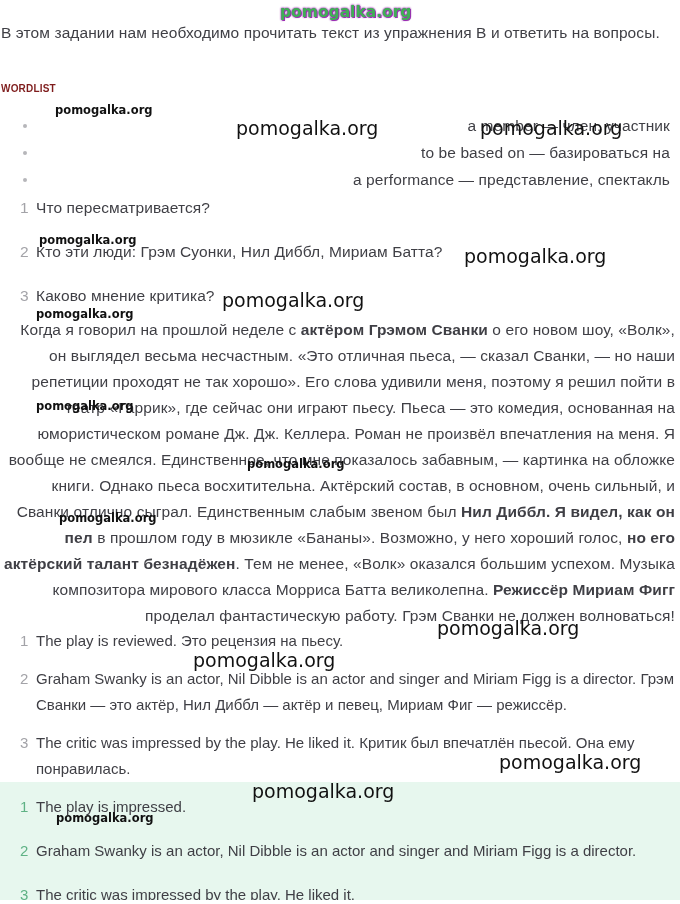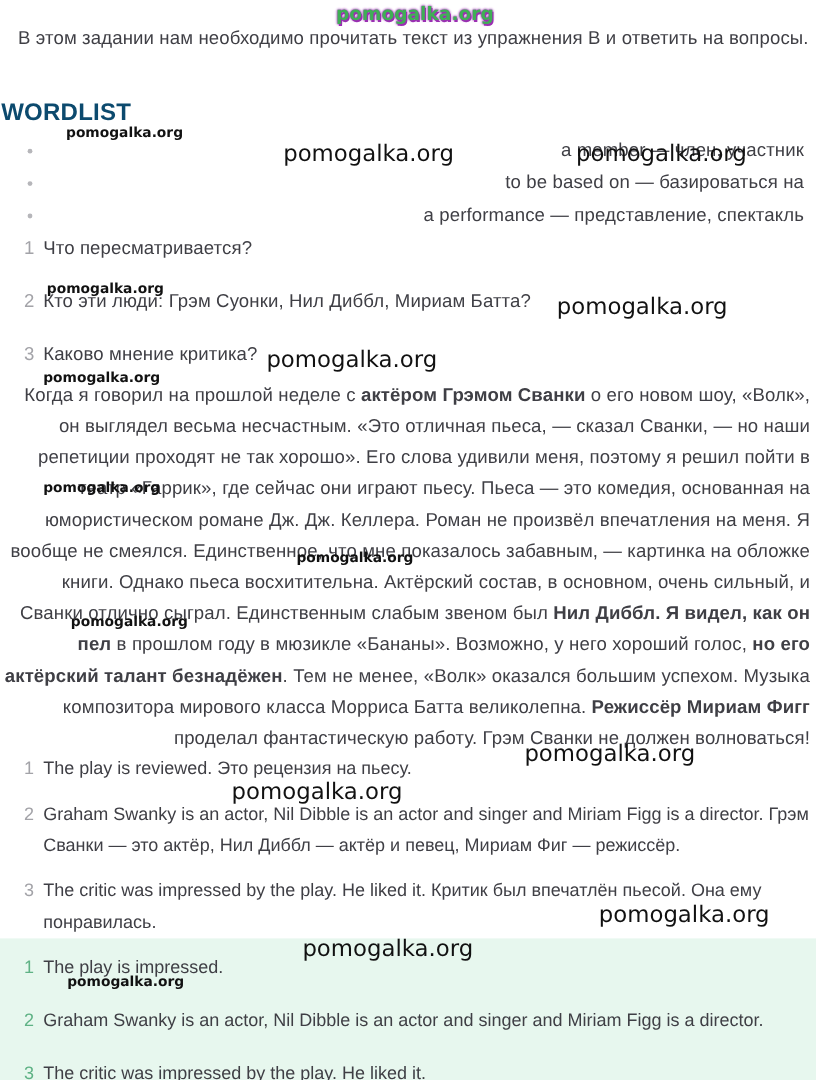--- a/index.html
+++ b/index.html
@@ -18,26 +18,26 @@
   }
   .wm-lg { font-size: 19px; font-weight: 500; color: var(--watermark-black, #111111); }
   .wm-sm { font-size: 11.5px; font-weight: 600; color: var(--watermark-black, #111111); }
   .wm-top {
     font-size: 15.5px; font-weight: 700;
     color: var(--watermark-green, #3faf55);
     text-shadow: 0 0 2px var(--watermark-purple, #9b30b2), 0 0 2px var(--watermark-purple, #9b30b2), 1px 1px 0 var(--watermark-purple, #9b30b2);
   }
 
   .intro {
-    position: absolute; top: 18px; left: 15px; width: 662px; margin: 0;
+    position: absolute; top: 18px; left: 1px; width: 662px; margin: 0;
     font-size: 15.5px; line-height: 30px; letter-spacing: .1px;
   }
   .wordlist-title {
     position: absolute; top: 83px; left: 1px; margin: 0;
-    font-size: 20px; font-weight: 700; letter-spacing: .2px; color: #0c4a6e;
+    font-size: 10px; font-weight: 700; letter-spacing: .2px; color: #7f1d1d;
   }
   .wordlist { position: absolute; top: 112px; left: 0; margin: 0; padding: 0; list-style: none; width: 670px; text-align: right; }
   .wordlist li { position: relative; padding-left: 36px; font-size: 15.5px; line-height: 27px; letter-spacing: .1px; }
   .bullet { position: absolute; left: 23px; top: 12px; width: 4px; height: 4px; border-radius: 50%; background: #b6b6ba; }
 
   .qlist { margin: 0; padding: 0 0 0 20px; list-style: none; }
   .qlist li { display: flex; align-items: flex-start; }
   .num { flex: 0 0 16px; color: var(--muted-number, #a3a3a8); }
 
   .questions { position: absolute; top: 194px; left: 0; width: 672px; }

